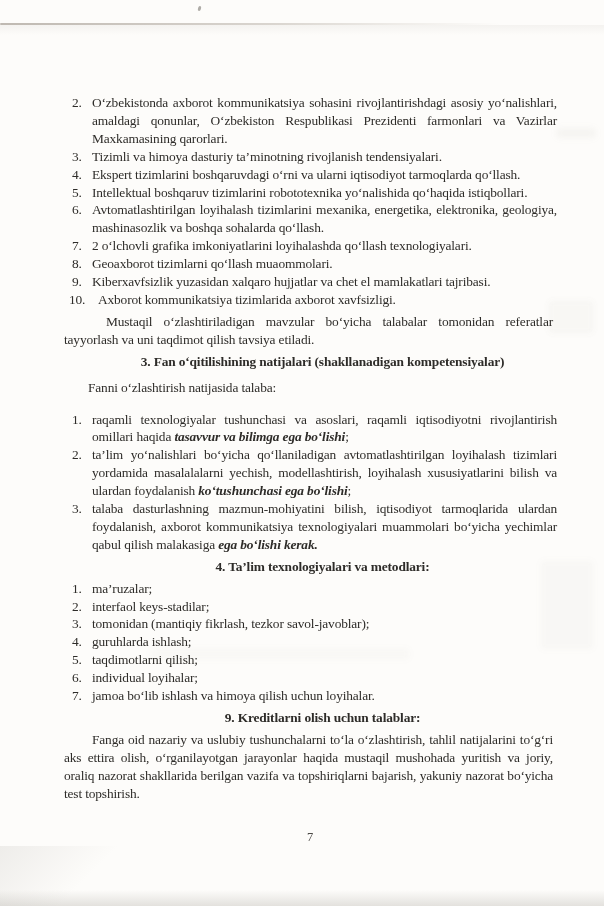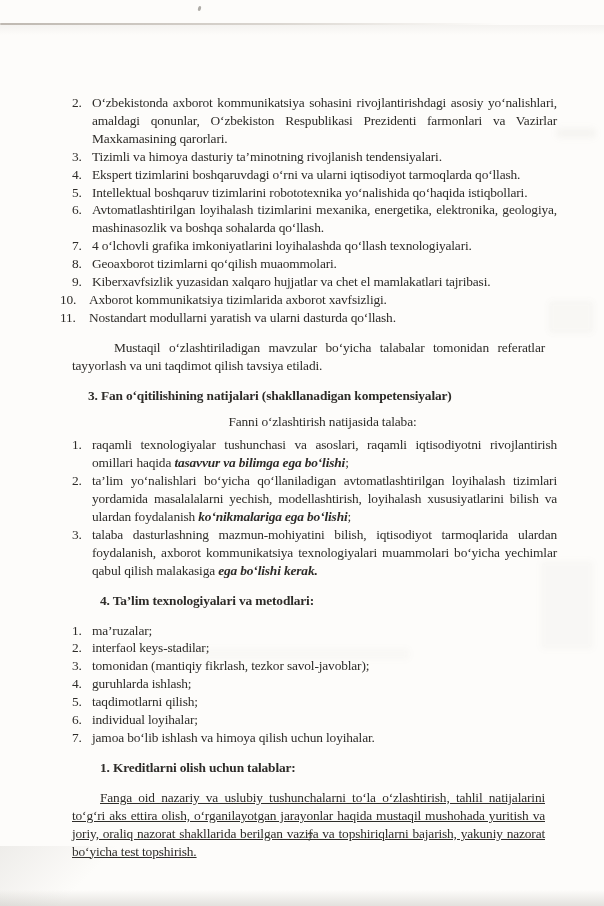--- a/index.html
+++ b/index.html
@@ -42,28 +42,28 @@
     background:linear-gradient(135deg, rgba(170,167,160,.18), rgba(170,167,160,0) 60%);
   }
   
   .content {
     position:absolute; top:94px; left:60px; width:497px;
     font-size:13.4px; line-height:17.9px; letter-spacing:-.15px;
     text-align:justify;
   }
   .li { display:flex; }
   .li .num { flex:0 0 20px; margin-left:12px; }
-  .li.two .num { flex:0 0 29px; margin-left:0; }
+  .li.two .num { flex:0 0 29px; margin-left:9px; }
   .li .txt { flex:1; text-align:justify; }
-  p { margin:12px; }
-  .h { font-weight:bold; padding-left:28px; text-align:left; }
+  p { margin:4px; }
+  .h { font-weight:bold; padding-left:28px; text-align:center; }
   .h3 { margin:4px 0 8px; }
-  .intro { padding-left:28px; margin:0 0 6px; text-align:center; }
+  .intro { padding-left:28px; margin:0 0 14px; text-align:left; }
   .indent-lg { text-indent:42px; }
-  .indent-sm { text-indent:28px;text-decoration:underline; }
+  .indent-sm { text-indent:28px; }
   .bi { font-weight:bold; font-style:italic;margin-top:8px; }
   .pagenum {
     position:absolute; top:830px; left:0; width:620px;
     text-align:center; font-size:12.5px; color:#4b4945;
   }
 </style>
 </head>
 <body>
 
 <div class="page">
@@ -94,54 +94,50 @@
       <div class="li">
           <span class="num">5.</span>
           <span class="txt">Intellektual boshqaruv tizimlarini robototexnika yo‘nalishida qo‘haqida istiqbollari.</span>
         </div>
       <div class="li">
           <span class="num">6.</span>
           <span class="txt">Avtomatlashtirilgan loyihalash tizimlarini mexanika, energetika, elektronika, geologiya, mashinasozlik va boshqa sohalarda qo‘llash.</span>
         </div>
       <div class="li">
           <span class="num">7.</span>
-          <span class="txt">4 o‘lchovli grafika imkoniyatlarini loyihalashda qo‘llash texnologiyalari.</span>
+          <span class="txt">2 o‘lchovli grafika imkoniyatlarini loyihalashda qo‘llash texnologiyalari.</span>
         </div>
       <div class="li">
           <span class="num">8.</span>
-          <span class="txt">Geoaxborot tizimlarni qo‘qilish muaommolari.</span>
+          <span class="txt">Geoaxborot tizimlarni qo‘llash muaommolari.</span>
         </div>
       <div class="li">
           <span class="num">9.</span>
           <span class="txt">Kiberxavfsizlik yuzasidan xalqaro hujjatlar va chet el mamlakatlari tajribasi.</span>
         </div>
       <div class="li two">
           <span class="num">10.</span>
           <span class="txt">Axborot kommunikatsiya tizimlarida axborot xavfsizligi.</span>
-        </div>
-      <div class="li two">
-          <span class="num">11.</span>
-          <span class="txt">Nostandart modullarni yaratish va ularni dasturda qo‘llash.</span>
         </div>
     </div>
 
     <p class="indent-lg">Mustaqil o‘zlashtiriladigan mavzular bo‘yicha talabalar tomonidan referatlar tayyorlash va uni taqdimot qilish tavsiya etiladi.</p>
 
     <p class="h h3">3. Fan o‘qitilishining natijalari (shakllanadigan kompetensiyalar)</p>
 
     <p class="intro">Fanni o‘zlashtirish natijasida talaba:</p>
 
     <div class="list">
       <div class="li">
           <span class="num">1.</span>
           <span class="txt"><span>raqamli texnologiyalar tushunchasi va asoslari, raqamli iqtisodiyotni rivojlantirish omillari haqida </span><span class="bi">tasavvur va bilimga ega bo‘lishi</span><span>;</span></span>
         </div>
       <div class="li">
           <span class="num">2.</span>
-          <span class="txt"><span>ta’lim yo‘nalishlari bo‘yicha qo‘llaniladigan avtomatlashtirilgan loyihalash tizimlari yordamida masalalalarni yechish, modellashtirish, loyihalash xususiyatlarini bilish va ulardan foydalanish </span><span class="bi">ko‘nikmalariga ega bo‘lishi</span><span>;</span></span>
+          <span class="txt"><span>ta’lim yo‘nalishlari bo‘yicha qo‘llaniladigan avtomatlashtirilgan loyihalash tizimlari yordamida masalalalarni yechish, modellashtirish, loyihalash xususiyatlarini bilish va ulardan foydalanish </span><span class="bi">ko‘tushunchasi ega bo‘lishi</span><span>;</span></span>
         </div>
       <div class="li">
           <span class="num">3.</span>
           <span class="txt"><span>talaba dasturlashning mazmun-mohiyatini bilish, iqtisodiyot tarmoqlarida ulardan foydalanish, axborot kommunikatsiya texnologiyalari muammolari bo‘yicha yechimlar qabul qilish malakasiga </span><span class="bi">ega bo‘lishi kerak.</span></span>
         </div>
     </div>
 
     <p class="h">4. Ta’lim texnologiyalari va metodlari:</p>
 
     <div class="list">
@@ -168,21 +164,21 @@
       <div class="li">
           <span class="num">6.</span>
           <span class="txt">individual loyihalar;</span>
         </div>
       <div class="li">
           <span class="num">7.</span>
           <span class="txt">jamoa bo‘lib ishlash va himoya qilish uchun loyihalar.</span>
         </div>
     </div>
 
-    <p class="h">1. Kreditlarni olish uchun talablar:</p>
+    <p class="h">9. Kreditlarni olish uchun talablar:</p>
 
     <p class="indent-sm">Fanga oid nazariy va uslubiy tushunchalarni to‘la o‘zlashtirish, tahlil natijalarini to‘g‘ri aks ettira olish, o‘rganilayotgan jarayonlar haqida mustaqil mushohada yuritish va joriy, oraliq nazorat shakllarida berilgan vazifa va topshiriqlarni bajarish, yakuniy nazorat bo‘yicha test topshirish.</p>
 
   </div>
 
   <div class="pagenum">7</div>
 
   <div class="left-shade"></div>
   <div class="bottom-shade"></div>
 

